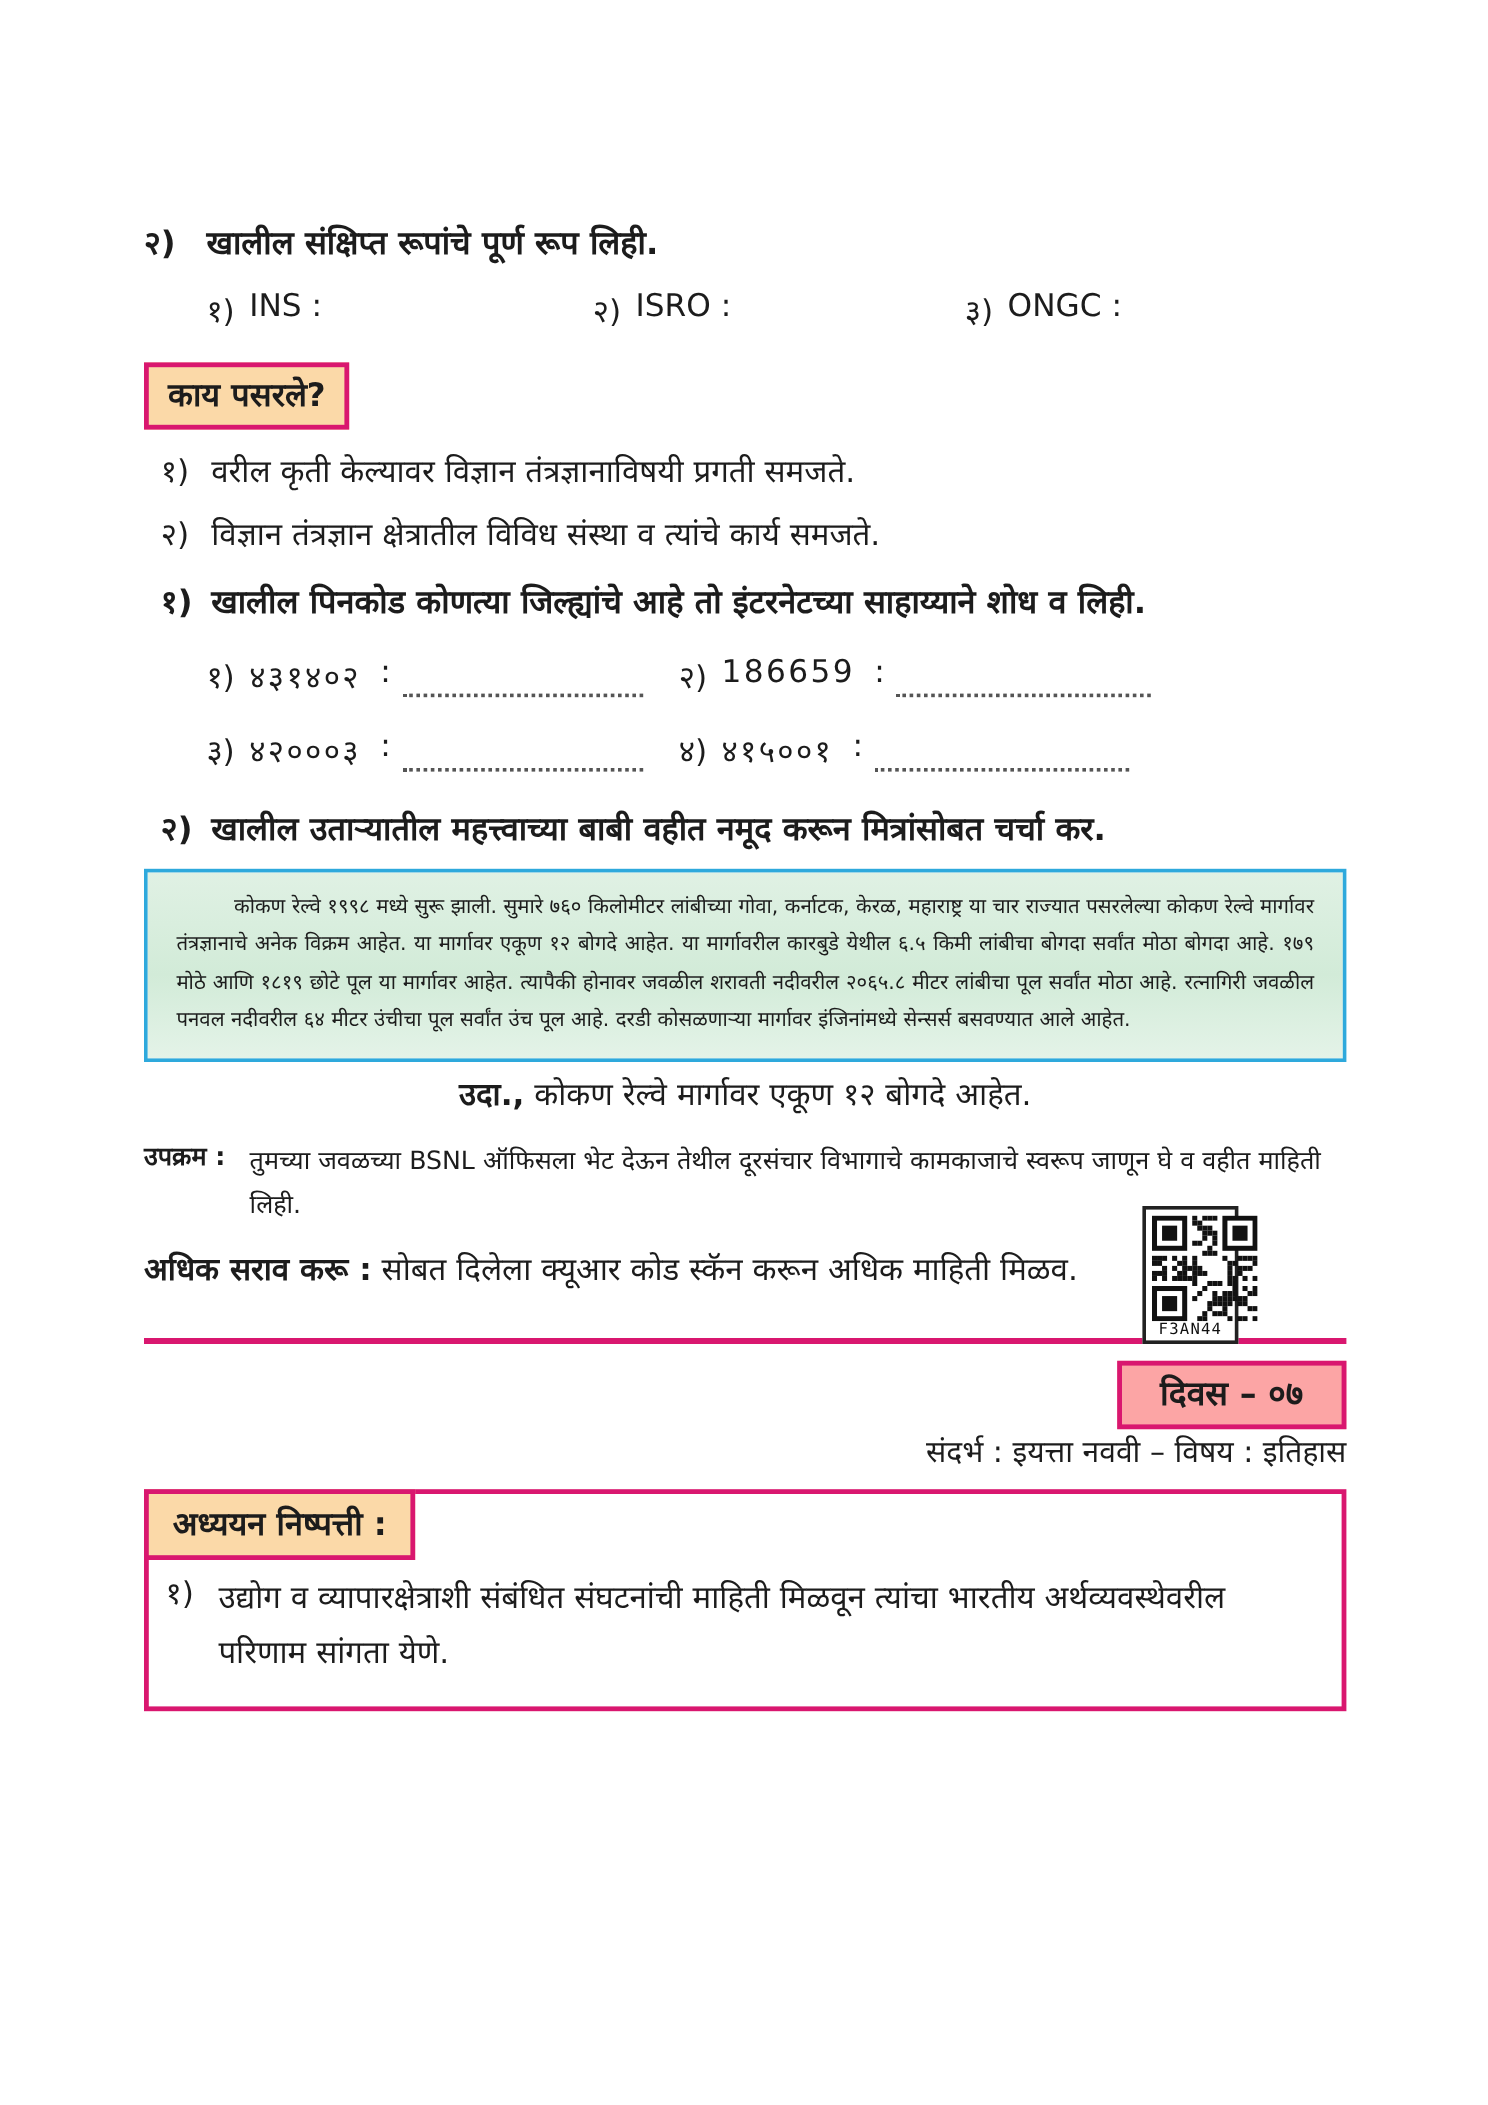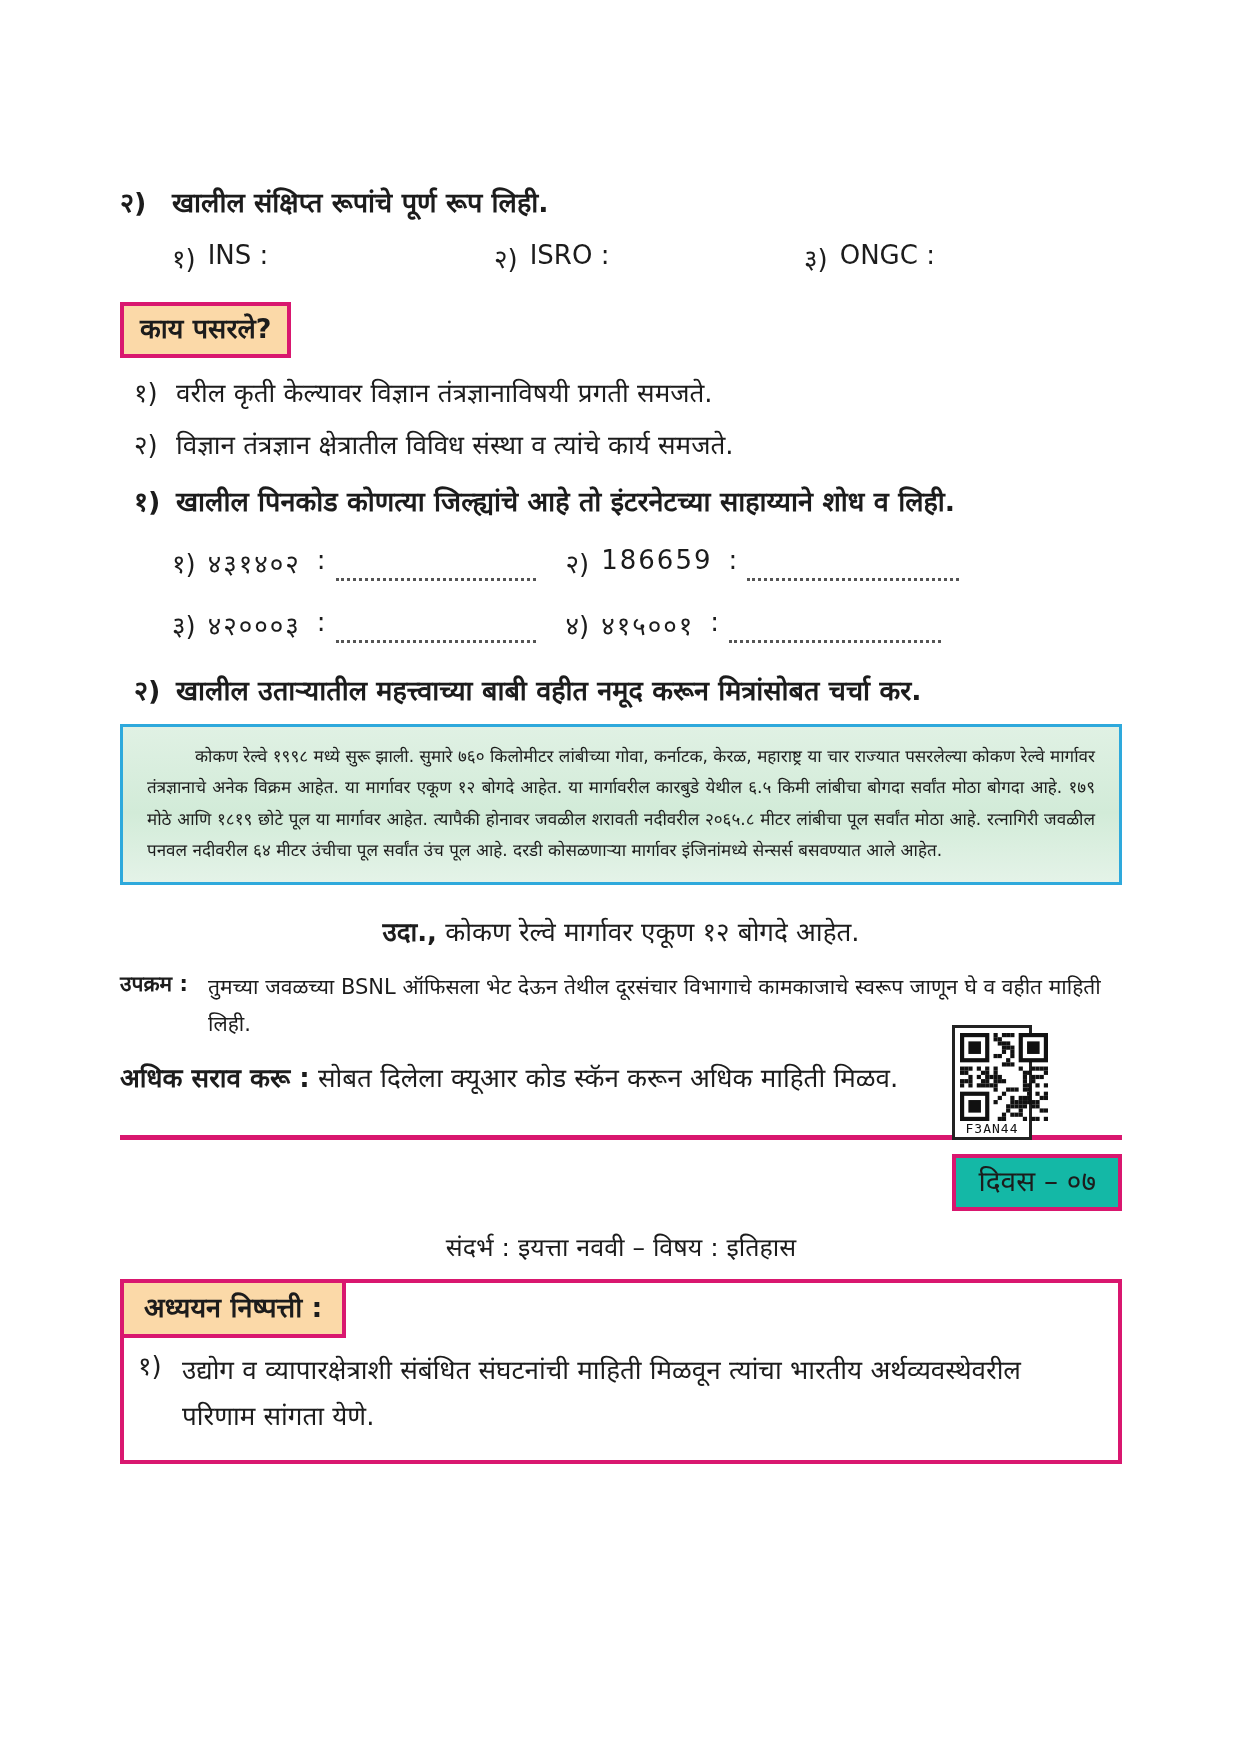--- a/index.html
+++ b/index.html
@@ -50,47 +50,47 @@
   .dots{width:200px;height:32px;border-bottom:3px dotted #555;}
   .pin-cell.second{margin-left:30px;}
   .dots.last{width:212px;}
 
   
   .passage{margin-top:16px;border:3px solid var(--blue);
            background:linear-gradient(180deg,#e0f1e4 0%,#d2ebd8 55%,#e4f3e8 100%);
            padding:14px 24px 16px;font-size:17px;line-height:1.84;text-align:justify;}
   .passage p{text-indent:48px;}
 
-  .example{text-align:center;margin-top:28px;font-size:26px;}
+  .example{text-align:center;margin-top:8px;font-size:26px;}
 
   
   .activity-wrap{position:relative;margin-top:20px;}
   .hang{display:flex;font-size:21px;}
   .hang .hlabel{flex:0 0 88px;font-weight:bold;white-space:nowrap;}
   .hang .htext{flex:1;line-height:1.75;}
   .qr-line{margin-top:16px;font-size:26px;max-width:810px;}
   .qr-box{position:absolute;right:90px;top:56px;width:80px;border:3px solid #222;
           background:#fff;padding:5px 5px 0;}
   .qr-box svg{display:block;width:88px;height:88px;}
   .qr-caption{font-size:13px;text-align:center;letter-spacing:1px;line-height:1.25;
               font-family:"DejaVu Sans Mono",monospace;color:#111;}
 
   .divider{margin-top:40px;height:5px;background:var(--magenta);}
 
   .day-row{text-align:right;margin-top:14px;}
-  .day-badge{display:inline-block;border:4px solid var(--magenta);background:#14b8a6;
-             padding:3px 22px 8px;font-size:28px;font-weight:normal;}
+  .day-badge{display:inline-block;border:4px solid var(--magenta);background:#fca5a5;
+             padding:3px 32px 8px;font-size:28px;font-weight:bold;}
 
   
   .plaque-row{text-align:center;margin-top:6px;}
   .plaque{position:relative;display:inline-block;width:320px;height:66px;}
   .plaque svg{position:absolute;inset:0;width:100%;height:100%;}
   .plaque-text{position:relative;display:block;line-height:64px;font-size:31px;font-weight:bold;}
 
-  .reference{text-align:center;margin-top:18px;font-size:25px;}
+  .reference{text-align:right;font-size:25px;}
 
   
   .outcomes{position:relative;margin-top:16px;border:4px solid var(--magenta);
             padding:64px 18px 20px 14px;font-size:26px;}
   .outcomes-label{position:absolute;top:-4px;left:-4px;border:4px solid var(--magenta);
                   background:var(--peach);padding:5px 20px 9px;font-size:27px;font-weight:bold;}
   .outcome-row{display:flex;}
   .outcome-row .onum{flex:0 0 44px;}
   .outcome-row .otext{flex:1;line-height:1.8;}
 </style>

